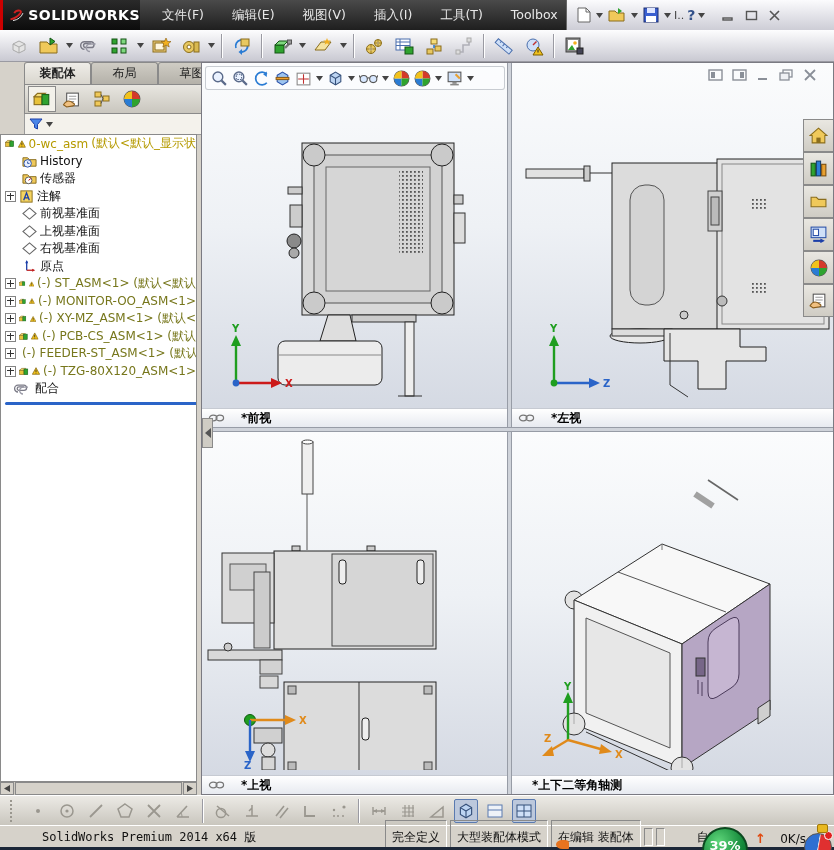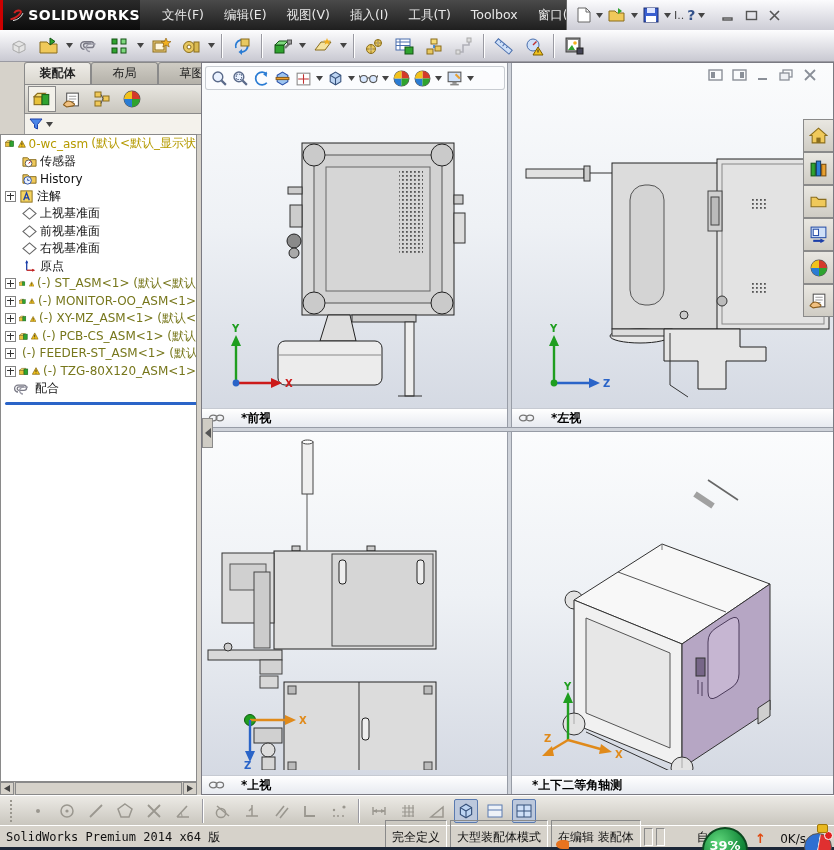--- a/index.html
+++ b/index.html
@@ -8,21 +8,21 @@
        -webkit-font-smoothing:antialiased;}
   svg{display:block;}
   .ic{flex:0 0 auto;}
 
   
   #titlebar{position:absolute;left:0;top:0;width:834px;height:30px;
             background:linear-gradient(#4a4a4a,#1f1f1f);display:flex;align-items:center;}
   #logo{width:140px;height:30px;background:linear-gradient(#2a2a2a,#0c0c0c);display:flex;align-items:center;
         border-left:3px solid #c00;padding-left:5px;box-sizing:border-box;}
   #logo .brand{color:#fff;font-weight:bold;font-size:14px;letter-spacing:.5px;margin-left:4px;}
-  #menus{display:flex;gap:0;margin-left:12px;}
+  #menus{display:flex;gap:8px;margin-left:12px;}
   .menu{color:#e8e8e8;font-size:12.5px;padding:5px 10px;cursor:default;}
   #tb-right{position:absolute;right:0;top:0;height:30px;width:268px;
             background:linear-gradient(#fbfbfd,#cdcdd6);display:flex;align-items:center;gap:3px;
             padding-left:8px;box-sizing:border-box;border-left:1px solid #666;}
   .qa{display:flex;align-items:center;gap:1px;padding:2px;}
   .caret{width:7px;height:5px;}
   #winbtns{display:flex;gap:10px;margin-left:14px;align-items:center;}
   .glyphtxt{color:#444;font-size:11px;}
 
   
@@ -100,21 +100,21 @@
   #bottombar{position:absolute;left:0;top:795px;width:834px;height:30px;
              background:linear-gradient(#eceae5,#c9c6be);border-top:1px solid #fff;
              display:flex;align-items:center;gap:5px;padding-left:10px;box-sizing:border-box;}
   .bbtn{width:24px;height:24px;display:flex;align-items:center;justify-content:center;border-radius:2px;}
   .bbtn.pressed{background:#bcc8dc;border:1px solid #5a7ab0;box-sizing:border-box;}
   .grip{width:5px;height:22px;border-left:2px dotted #9a978f;margin-right:4px;}
 
   
   #statusbar{position:absolute;left:0;top:825px;width:834px;height:22px;background:#d6d2ca;
              border-top:1px solid #fff;display:flex;align-items:center;}
-  #sb-left{padding-left:6px;font-family:"DejaVu Sans Mono","Liberation Mono",monospace;font-size:12px;}
+  #sb-left{padding-left:6px;font-family:"DejaVu Sans Mono","Liberation Mono",monospace;font-size:12px;margin-left:36px;}
   .sbcell{height:16px;display:flex;align-items:center;justify-content:center;
           border:1px solid;border-color:#8a8a8a #fff #fff #8a8a8a;padding:8px 6px;margin-left:3px;
           font-size:12px;white-space:nowrap;}
   #sb-cells{position:absolute;left:382px;display:flex;align-items:center;}
   .sbempty{width:7px;padding:0;}
   #bottomedge{position:absolute;left:0;top:847px;width:834px;height:3px;background:#1c2738;}
 
   
   #ball39{position:absolute;right:86px;top:827px;width:46px;height:46px;border-radius:50%;
           background:radial-gradient(circle at 35% 30%,#5ed67a,#14893a 60%,#0a5f26);
@@ -516,54 +516,54 @@
           </svg>
         <svg width="12" height="12" viewBox="0 0 12 12">
             <use href="#s-warn"></use>
           </svg>
         <span class="lbl gold">0-wc_asm</span>
         <span class="lbl gold">(默认&lt;默认_显示状</span>
       </div>
       <div class="trow">
         <span class="ind"></span>
         <svg width="15" height="15" viewBox="0 0 16 16">
+            <use href="#s-clockfolder"></use>
+          </svg>
+        <span class="lbl">History</span>
+      </div>
+      <div class="trow">
+        <span class="ind"></span>
+        <svg width="15" height="15" viewBox="0 0 16 16">
             <use href="#s-sensorfolder"></use>
           </svg>
         <span class="lbl">传感器</span>
-      </div>
-      <div class="trow">
-        <span class="ind"></span>
-        <svg width="15" height="15" viewBox="0 0 16 16">
-            <use href="#s-clockfolder"></use>
-          </svg>
-        <span class="lbl">History</span>
       </div>
       <div class="trow">
         <i class="pb">
             <i></i>
             <u></u>
           </i>
         <svg width="15" height="15" viewBox="0 0 16 16">
             <use href="#s-noteA"></use>
           </svg>
         <span class="lbl">注解</span>
       </div>
       <div class="trow">
         <span class="ind"></span>
         <svg width="15" height="15" viewBox="0 0 16 16">
             <use href="#s-plane"></use>
           </svg>
+        <span class="lbl">前视基准面</span>
+      </div>
+      <div class="trow">
+        <span class="ind"></span>
+        <svg width="15" height="15" viewBox="0 0 16 16">
+            <use href="#s-plane"></use>
+          </svg>
         <span class="lbl">上视基准面</span>
-      </div>
-      <div class="trow">
-        <span class="ind"></span>
-        <svg width="15" height="15" viewBox="0 0 16 16">
-            <use href="#s-plane"></use>
-          </svg>
-        <span class="lbl">前视基准面</span>
       </div>
       <div class="trow">
         <span class="ind"></span>
         <svg width="15" height="15" viewBox="0 0 16 16">
             <use href="#s-plane"></use>
           </svg>
         <span class="lbl">右视基准面</span>
       </div>
       <div class="trow">
         <span class="ind"></span>

